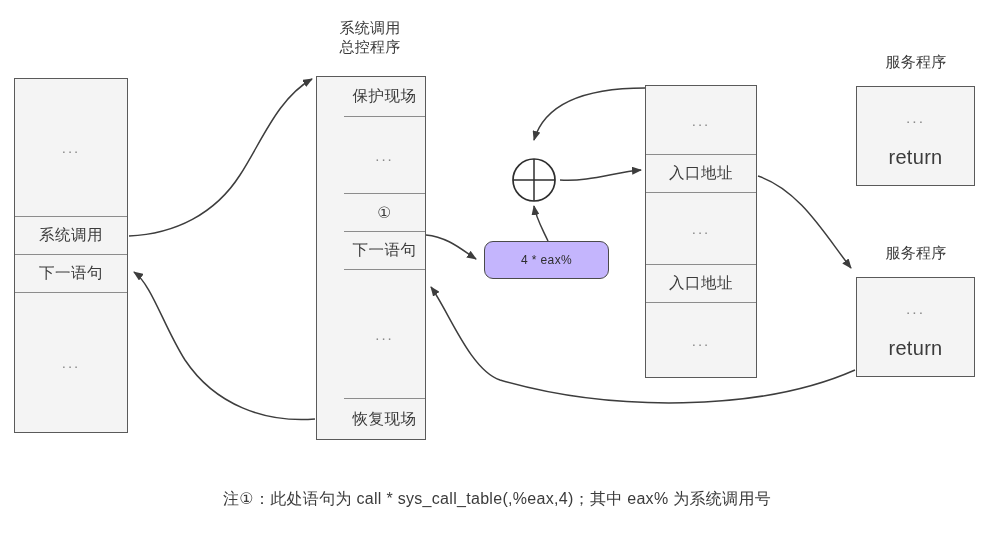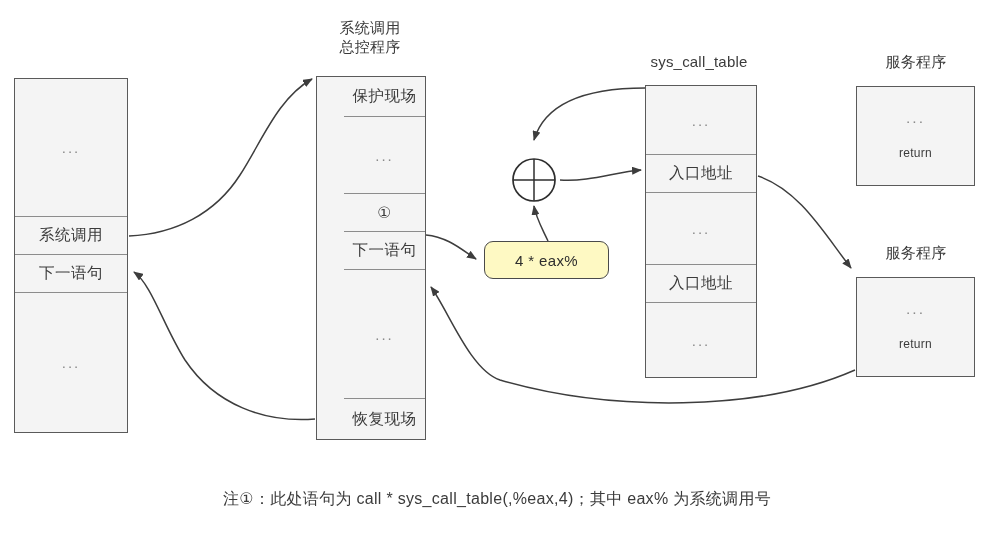--- a/index.html
+++ b/index.html
@@ -77,34 +77,34 @@
     text-align: center;
     font-size: 15.5px;
     color: #3b3b3b;
   }
   .boxtext.dots {
     color: #8a8a8a;
     letter-spacing: 2px;
   }
   .mono-ish {
     font-family: "Liberation Sans", "DejaVu Sans", sans-serif;
-    font-size: 12px;
+    font-size: 20px;
     letter-spacing: 0.3px;
   }
   
   .rounded-box {
     position: absolute;
     box-sizing: border-box;
-    background: #fef9c3;
+    background: #c4b5fd;
     border: 1.6px solid #4a4a4a;
     border-radius: 9px;
     display: flex;
     align-items: center;
     justify-content: center;
-    font-size: 15px;
+    font-size: 12px;
     color: #2e2e2e;
     letter-spacing: 0.4px;
   }
   
   .caption {
     position: absolute;
     left: 0;
     width: 994px;
     text-align: center;
     font-size: 16px;
@@ -138,21 +138,20 @@
 
     <path d="M758,176 C800,190 825,235 851,268" fill="none" stroke="#3d3d3d" stroke-width="1.5" marker-end="url(#arrowHead)"></path>
 
     <path d="M855,370 C760,412 610,412 500,380 C470,370 448,310 431,287" fill="none" stroke="#3d3d3d" stroke-width="1.5" marker-end="url(#arrowHead)"></path>
   </svg>
 
 
   <div class="col-title" style="left:311px; top:18px; width:118px;">系统调用
 总控程序</div>
 
-  <div class="col-title" style="left:639px; top:52px; width:120px;">sys_call_table</div>
 
   <div class="col-title" style="left:856px; top:52px; width:120px;">服务程序</div>
 
   <div class="col-title" style="left:856px; top:243px; width:120px;">服务程序</div>
 
   <div class="stack" style="left:14px; top:78px; width:114px; height:355px;">
     <div class="cell ellipsis" style="height:138px;">...</div>
     <div class="cell" style="height:38px;">系统调用</div>
     <div class="cell" style="height:38px;">下一语句</div>
     <div class="cell ellipsis" style="flex:1;">...</div>

